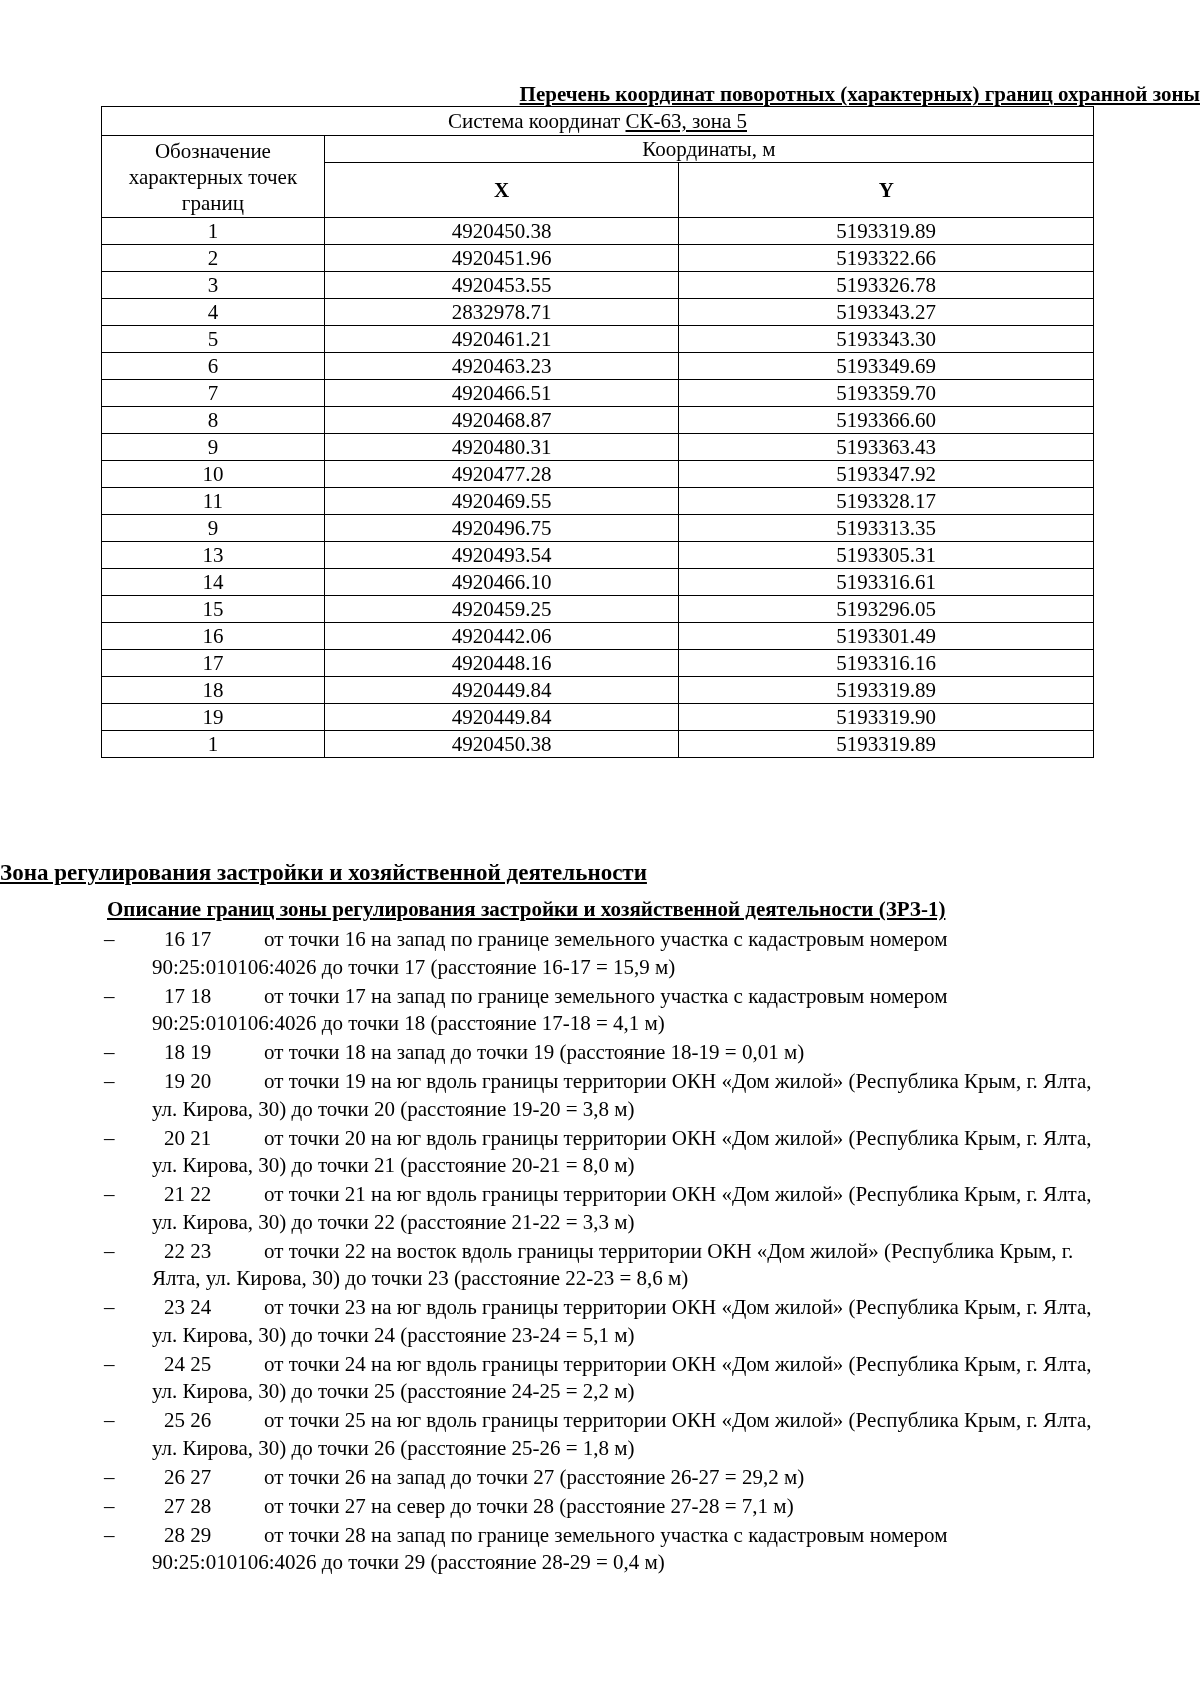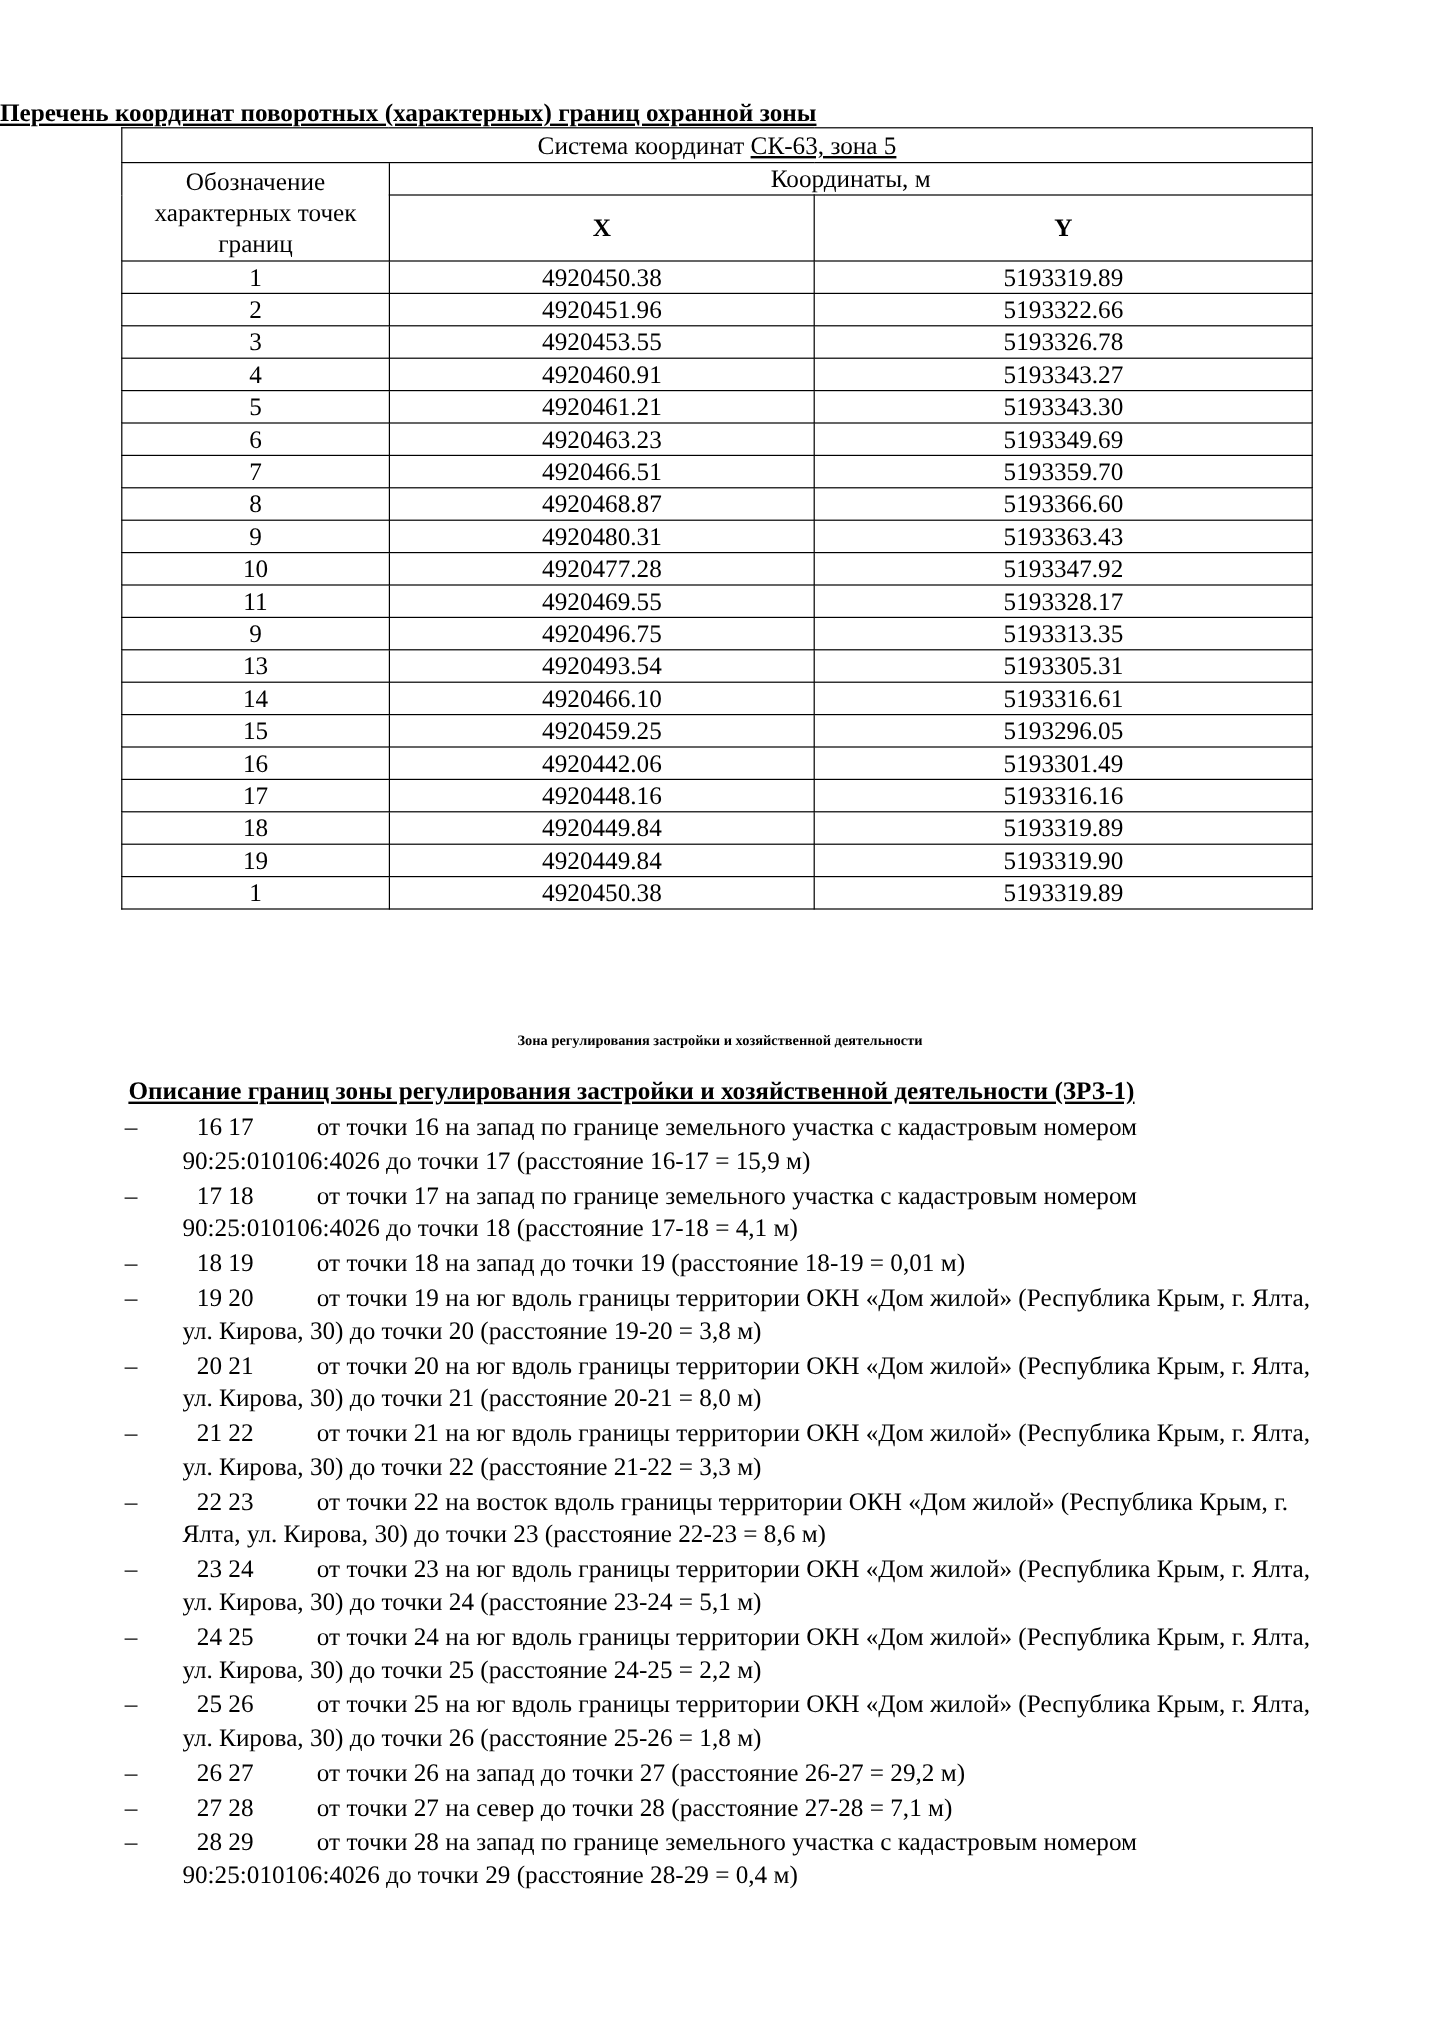--- a/index.html
+++ b/index.html
@@ -1,36 +1,36 @@
 <!DOCTYPE html>
 <html><head>
 <meta charset="utf-8">
 <style>
   html, body { margin: 0; padding: 0; background: #ffffff; }
   body {
     width: 1200px; height: 1697px; position: relative; overflow: hidden;
     font-family: "Liberation Serif", "DejaVu Serif", serif; color: #000;
   }
   .page-title {
-    position: absolute; left: 0; width: 1200px; top: 82px; text-align: left;
+    position: absolute; left: 0; width: 1200px; top: 82px; text-align: right;
     font-weight: bold; font-size: 21px; text-decoration: underline; letter-spacing: 0px;
   }
   table.coords {
     position: absolute; left: 101px; top: 106px; width: 993px;
     border-collapse: collapse; font-size: 21px;
   }
   table.coords td {
     border: 1.5px solid #000; text-align: center; padding: 0; line-height: 26px; height: 26px;
   }
   table.coords td.system { height: 28px; }
   table.coords td.axis { font-weight: bold; height: 54px; }
   table.coords td.desig { line-height: 26px; }
   .section-title {
-    position: absolute; left: 0; width: 1200px; top: 860px; text-align: center;
-    font-weight: bold; font-size: 12px;
+    position: absolute; left: 0; width: 1200px; top: 860px; text-align: left;
+    font-weight: bold; font-size: 23px; text-decoration: underline;
   }
   .desc-title {
     position: absolute; left: 107px; top: 897px; font-weight: bold; font-size: 21px;
     text-decoration: underline; white-space: nowrap;
   }
   .list { position: absolute; left: 104px; top: 926px; width: 990px; font-size: 21px; }
   .item { position: relative; padding-left: 48px; line-height: 27.5px; margin-bottom: 1.5px; }
   .item .dash { position: absolute; left: 0; top: 0; width: 20px; }
   .item .seg { display: inline-block; width: 100px; margin-left: 12px; }
 </style>
@@ -67,21 +67,21 @@
         <td>4920451.96</td>
         <td>5193322.66</td>
       </tr>
       <tr>
         <td>3</td>
         <td>4920453.55</td>
         <td>5193326.78</td>
       </tr>
       <tr>
         <td>4</td>
-        <td>4920460.91</td>
+        <td>2832978.71</td>
         <td>5193343.27</td>
       </tr>
       <tr>
         <td>5</td>
         <td>4920461.21</td>
         <td>5193343.30</td>
       </tr>
       <tr>
         <td>6</td>
         <td>4920463.23</td>

